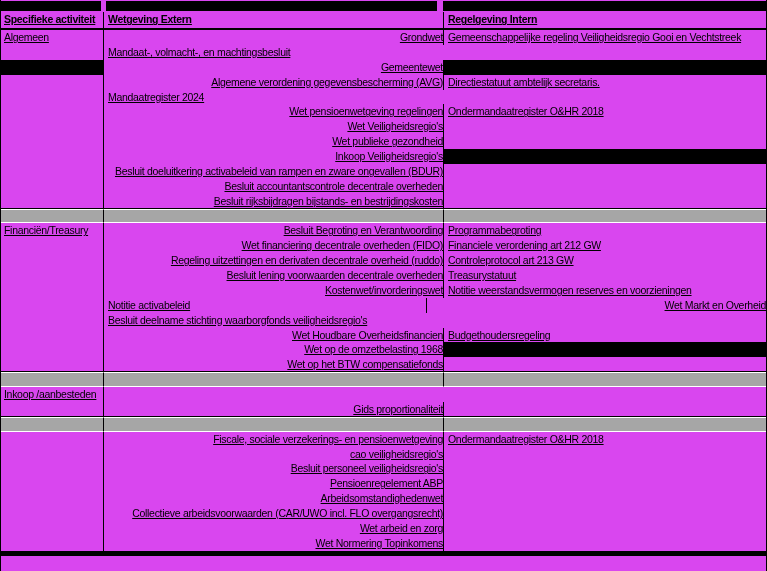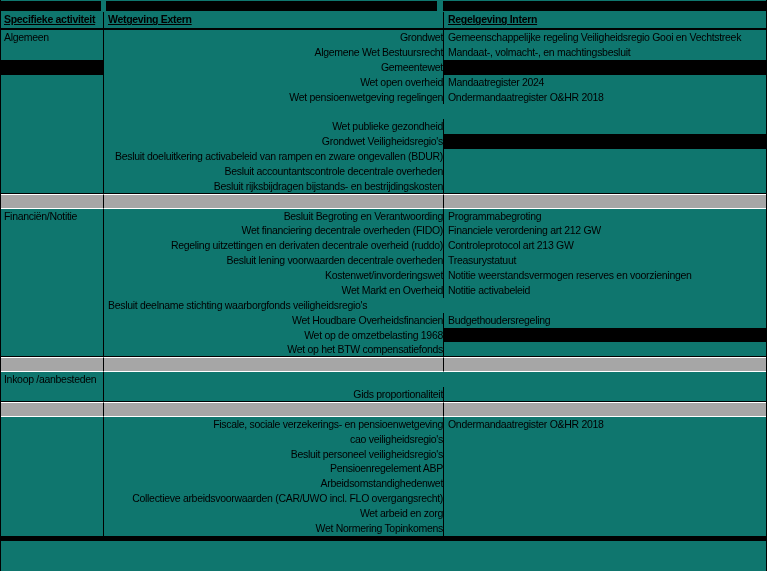--- a/index.html
+++ b/index.html
@@ -3,22 +3,23 @@
 <meta charset="utf-8">
 <style>
   html,body{margin:0;padding:0;background:#fff;}
   body{font-family:"Liberation Sans",sans-serif;color:#000;}
   .table-wrap{
     position:relative;
     width:767px;height:571px;
     box-sizing:border-box;
     border-left:1px solid var(--line,#000);
     border-right:1px solid var(--line,#000);
-    background:#0f766e;
+    background:#d946ef;
     overflow:hidden;
+    text-decoration:underline;
   }
   
   .topbar{height:12px;box-sizing:border-box;padding-top:1px;display:flex;}
   .seg{height:10px;background:var(--fill-black,#000);}
   .s1{width:100px;margin-right:5px;}
   .s2{width:331px;margin-right:6px;}
   .s3{width:323px;}
   
   .header-row{display:flex;height:18px;box-sizing:border-box;border-bottom:2.5px solid var(--line,#000);}
   .header-row .cell{
@@ -63,50 +64,54 @@
   </div>
 
   <div>
       <div class="row">
         <div class="cell ca">Algemeen</div>
         <div class="cell ce">Grondwet</div>
         <div class="cell ci">Gemeenschappelijke regeling Veiligheidsregio Gooi en Vechtstreek</div>
       </div>
       <div class="row">
         <div class="cell ca"></div>
-        <div class="cell ce">Algemene Wet Bestuursrecht</div>
         <div class="cell ci">Mandaat-, volmacht-, en machtingsbesluit</div>
       </div>
       <div class="row">
         <div class="cell ca black"></div>
         <div class="cell ce">Gemeentewet</div>
         <div class="cell ci black"></div>
       </div>
       <div class="row">
         <div class="cell ca"></div>
-        <div class="cell ce">Wet open overheid</div>
+        <div class="cell ce">Algemene verordening gegevensbescherming (AVG)</div>
+        <div class="cell ci">Directiestatuut ambtelijk secretaris.</div>
+      </div>
+      <div class="row">
+        <div class="cell ca"></div>
         <div class="cell ci">Mandaatregister 2024</div>
       </div>
       <div class="row">
         <div class="cell ca"></div>
         <div class="cell ce">Wet pensioenwetgeving regelingen</div>
         <div class="cell ci">Ondermandaatregister O&amp;HR 2018</div>
       </div>
       <div class="row">
         <div class="cell ca"></div>
+        <div class="cell ce">Wet Veiligheidsregio's</div>
         <div class="cell ci"></div>
       </div>
       <div class="row">
         <div class="cell ca"></div>
         <div class="cell ce">Wet publieke gezondheid</div>
         <div class="cell ci"></div>
       </div>
       <div class="row">
         <div class="cell ca"></div>
-        <div class="cell ce">Grondwet Veiligheidsregio's</div>
+        <div class="cell ce">Inkoop Veiligheidsregio's</div>
         <div class="cell ci black"></div>
       </div>
       <div class="row">
         <div class="cell ca"></div>
         <div class="cell ce">Besluit doeluitkering activabeleid van rampen en zware ongevallen (BDUR)</div>
         <div class="cell ci"></div>
       </div>
       <div class="row">
         <div class="cell ca"></div>
         <div class="cell ce">Besluit accountantscontrole decentrale overheden</div>
@@ -116,21 +121,21 @@
         <div class="cell ca"></div>
         <div class="cell ce">Besluit rijksbijdragen bijstands- en bestrijdingskosten</div>
         <div class="cell ci"></div>
       </div>
       <div class="row gray">
         <div class="cell ca"></div>
         <div class="cell ce"></div>
         <div class="cell ci"></div>
       </div>
       <div class="row">
-        <div class="cell ca">Financiën/Notitie</div>
+        <div class="cell ca">Financiën/Treasury</div>
         <div class="cell ce">Besluit Begroting en Verantwoording</div>
         <div class="cell ci">Programmabegroting</div>
       </div>
       <div class="row">
         <div class="cell ca"></div>
         <div class="cell ce">Wet financiering decentrale overheden (FIDO)</div>
         <div class="cell ci">Financiele verordening art 212 GW</div>
       </div>
       <div class="row">
         <div class="cell ca"></div>
@@ -142,22 +147,22 @@
         <div class="cell ce">Besluit lening voorwaarden decentrale overheden</div>
         <div class="cell ci">Treasurystatuut</div>
       </div>
       <div class="row">
         <div class="cell ca"></div>
         <div class="cell ce">Kostenwet/invorderingswet</div>
         <div class="cell ci">Notitie weerstandsvermogen reserves en voorzieningen</div>
       </div>
       <div class="row">
         <div class="cell ca"></div>
+        <div class="cell ci">Notitie activabeleid</div>
         <div class="cell ce">Wet Markt en Overheid</div>
-        <div class="cell ci">Notitie activabeleid</div>
       </div>
       <div class="row">
         <div class="cell ca"></div>
         <div class="cell ci">Besluit deelname stichting waarborgfonds veiligheidsregio's</div>
       </div>
       <div class="row">
         <div class="cell ca"></div>
         <div class="cell ce">Wet Houdbare Overheidsfinancien</div>
         <div class="cell ci">Budgethoudersregeling</div>
       </div>

